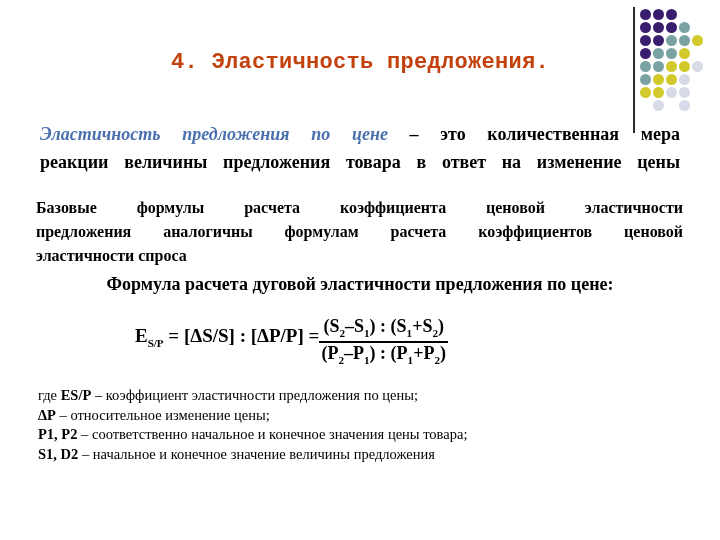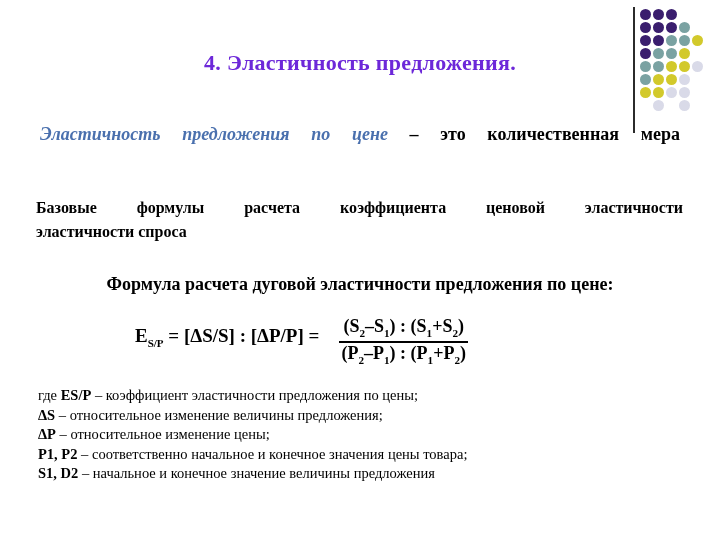--- a/index.html
+++ b/index.html
@@ -52,21 +52,20 @@
     text-align: center;
     font-size: 18px;
     font-weight: bold;
   }
   
   .formula-row {
     position: absolute;
     top: 316px; left: 135px;
     display: flex;
     align-items: center;
-    gap: 20px;
     font-weight: bold;
   }
   .formula-lhs {
     font-size: 19px;
     margin-bottom: 8px;
     white-space: pre;
   }
   .formula-lhs sub { font-size: 58%; font-weight: bold; }
   .fraction {
     display: inline-flex;
@@ -107,44 +106,45 @@
     position: absolute;
     width: 11px; height: 11px;
     border-radius: 50%;
   }
 </style>
 </head>
 <body>
 
 <div class="slide">
 
-  <h1 class="title" style="color: #6d28d9;">4. Эластичность предложения.</h1>
+  <h1 class="title" style="color: #c2410c; font-family: Liberation Mono, monospace;">4. Эластичность предложения.</h1>
 
   <div class="definition">
     <div class="jline"><span class="term" style="color: rgb(74, 112, 174);">Эластичность предложения по цене</span><span> – это количественная мера</span></div>
+    <div class="jline">реакции величины предложения товара в ответ на изменение цены</div>
   </div>
 
   <div class="basic-note">
     <div class="jline">Базовые формулы расчета коэффициента ценовой эластичности</div>
+    <div class="jline">предложения аналогичны формулам расчета коэффициентов ценовой</div>
     <div class="lline">эластичности спроса</div>
   </div>
 
   <h2 class="formula-heading">Формула расчета дуговой эластичности предложения по цене:</h2>
 
   <div class="formula-row">
     <span class="formula-lhs"><span>E</span><sub>S/P</sub><span> = [ΔS/S] : [ΔP/P] =</span></span>
     <span class="fraction">
       <span class="frac-num"><span>(S</span><sub>2</sub><span>–S</span><sub>1</sub><span>) : (S</span><sub>1</sub><span>+S</span><sub>2</sub><span>)</span></span>
       <span class="frac-den"><span>(P</span><sub>2</sub><span>–P</span><sub>1</sub><span>) : (P</span><sub>1</sub><span>+P</span><sub>2</sub><span>)</span></span>
     </span>
   </div>
 
   <div class="legend">
     <div class="legend-line"><span>где </span><span class="term">ES/P</span><span> – коэффициент эластичности предложения по цены;</span></div>
-    <div class="legend-line"><span></span><span class="term">ΔS</span><span> – относительное изменение величины предложения;</span></div>
     <div class="legend-line"><span></span><span class="term">ΔP</span><span> – относительное изменение цены;</span></div>
     <div class="legend-line"><span></span><span class="term">P1, P2</span><span> – соответственно начальное и конечное значения цены товара;</span></div>
     <div class="legend-line"><span></span><span class="term">S1, D2</span><span> – начальное и конечное значение величины предложения</span></div>
   </div>
 
   <div class="vline" style="background: rgb(43, 43, 43);"></div>
   <div class="dots">
       <span class="dot" style="left: 0px; top: 0px; background: rgb(58, 30, 110);"></span>
       <span class="dot" style="left: 13px; top: 0px; background: rgb(58, 30, 110);"></span>
       <span class="dot" style="left: 26px; top: 0px; background: rgb(58, 30, 110);"></span>

